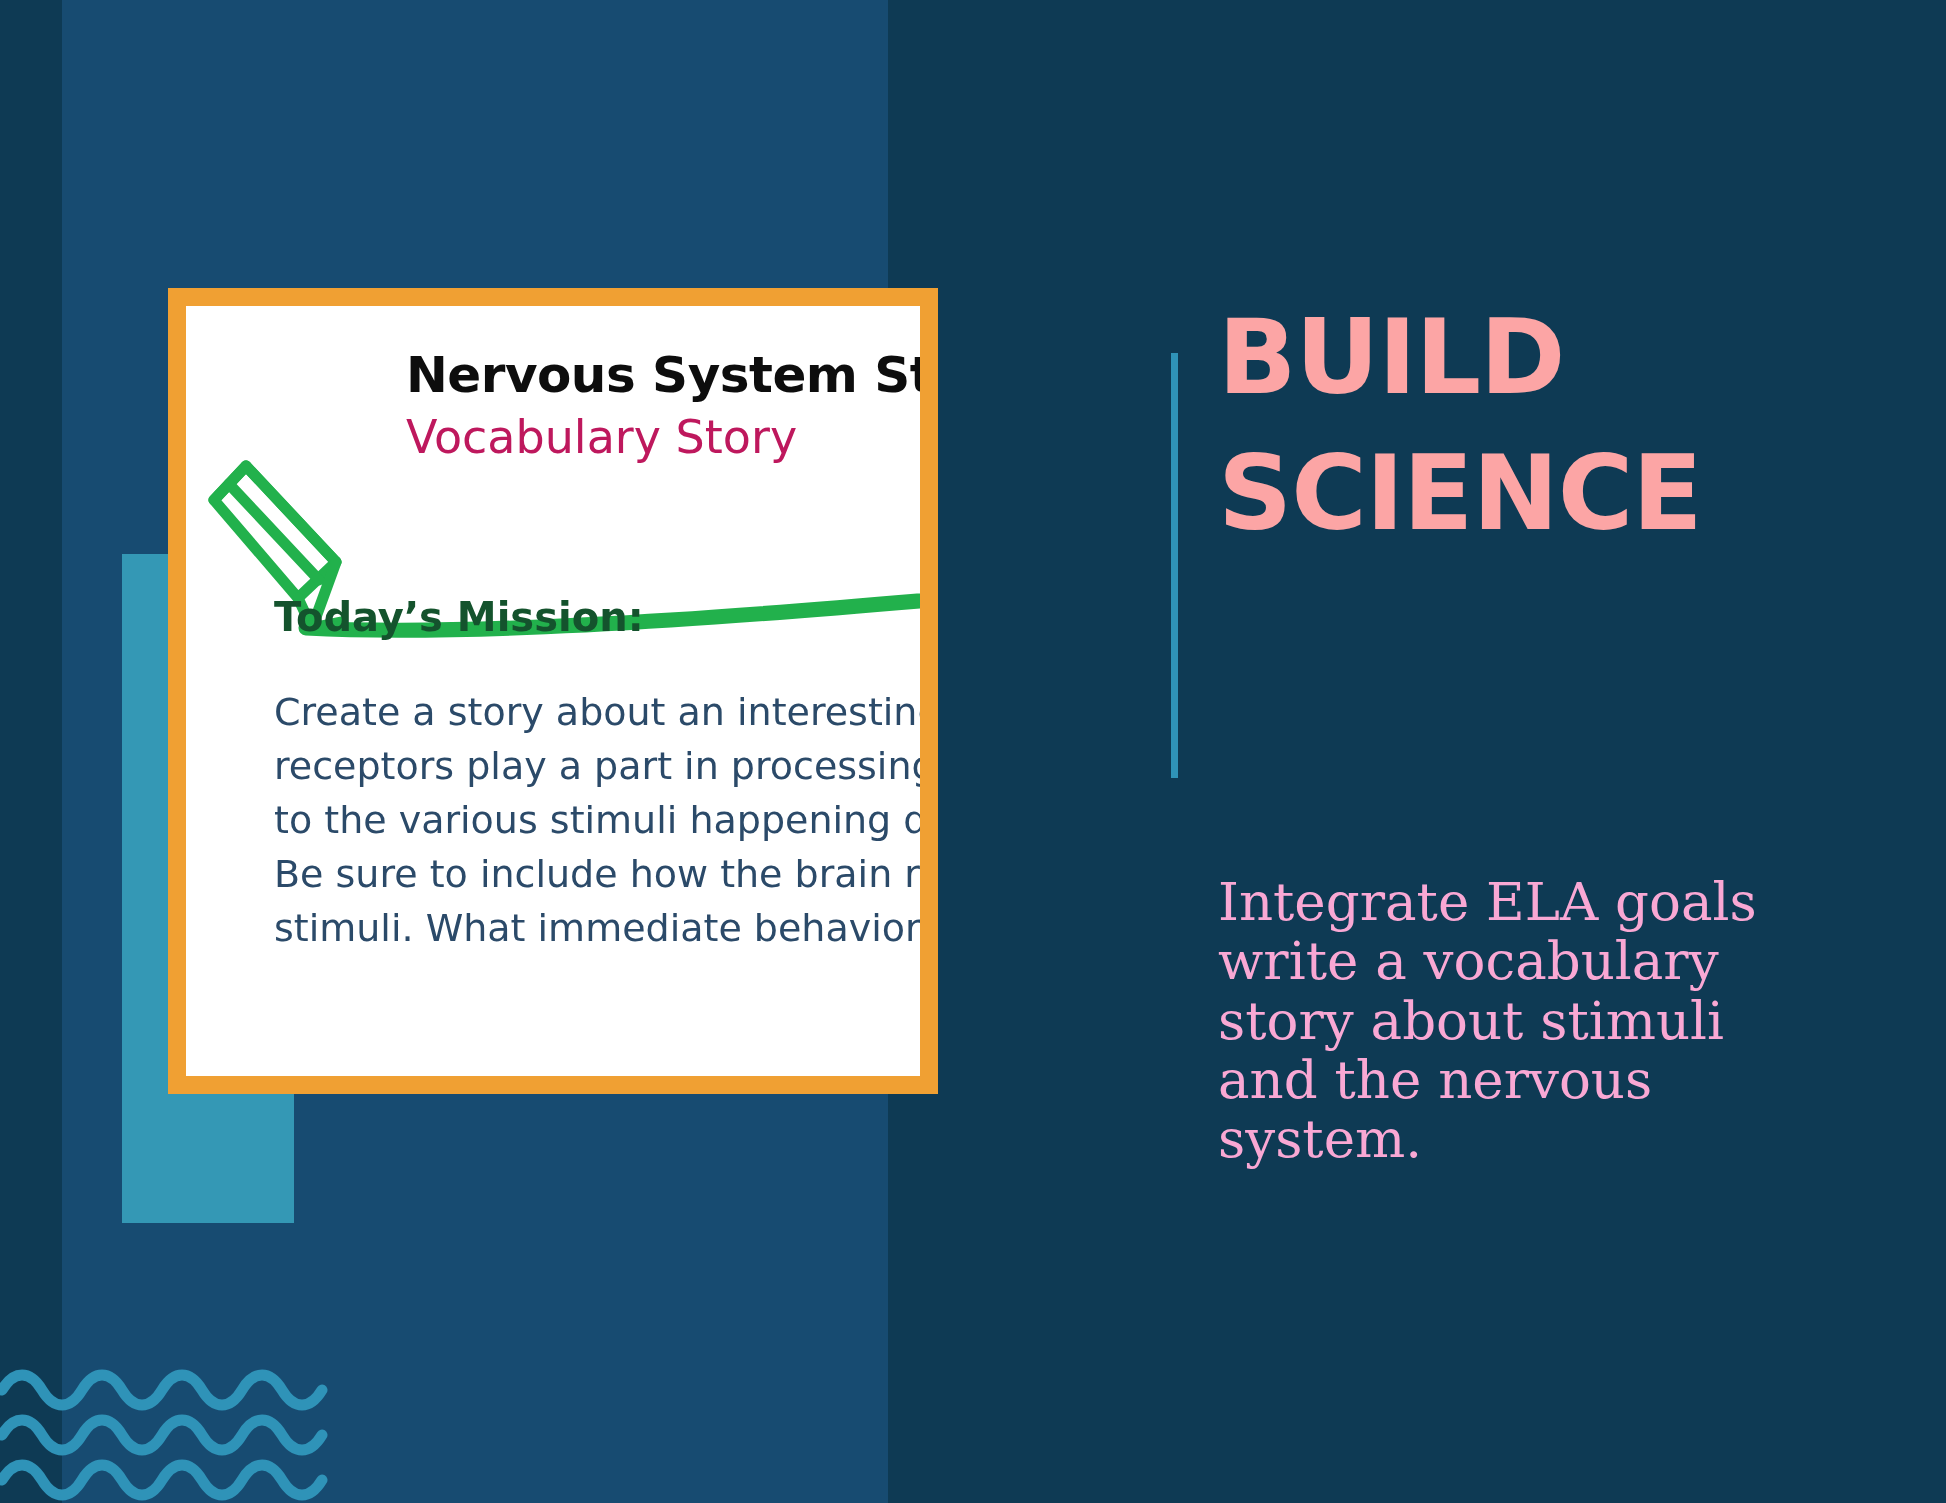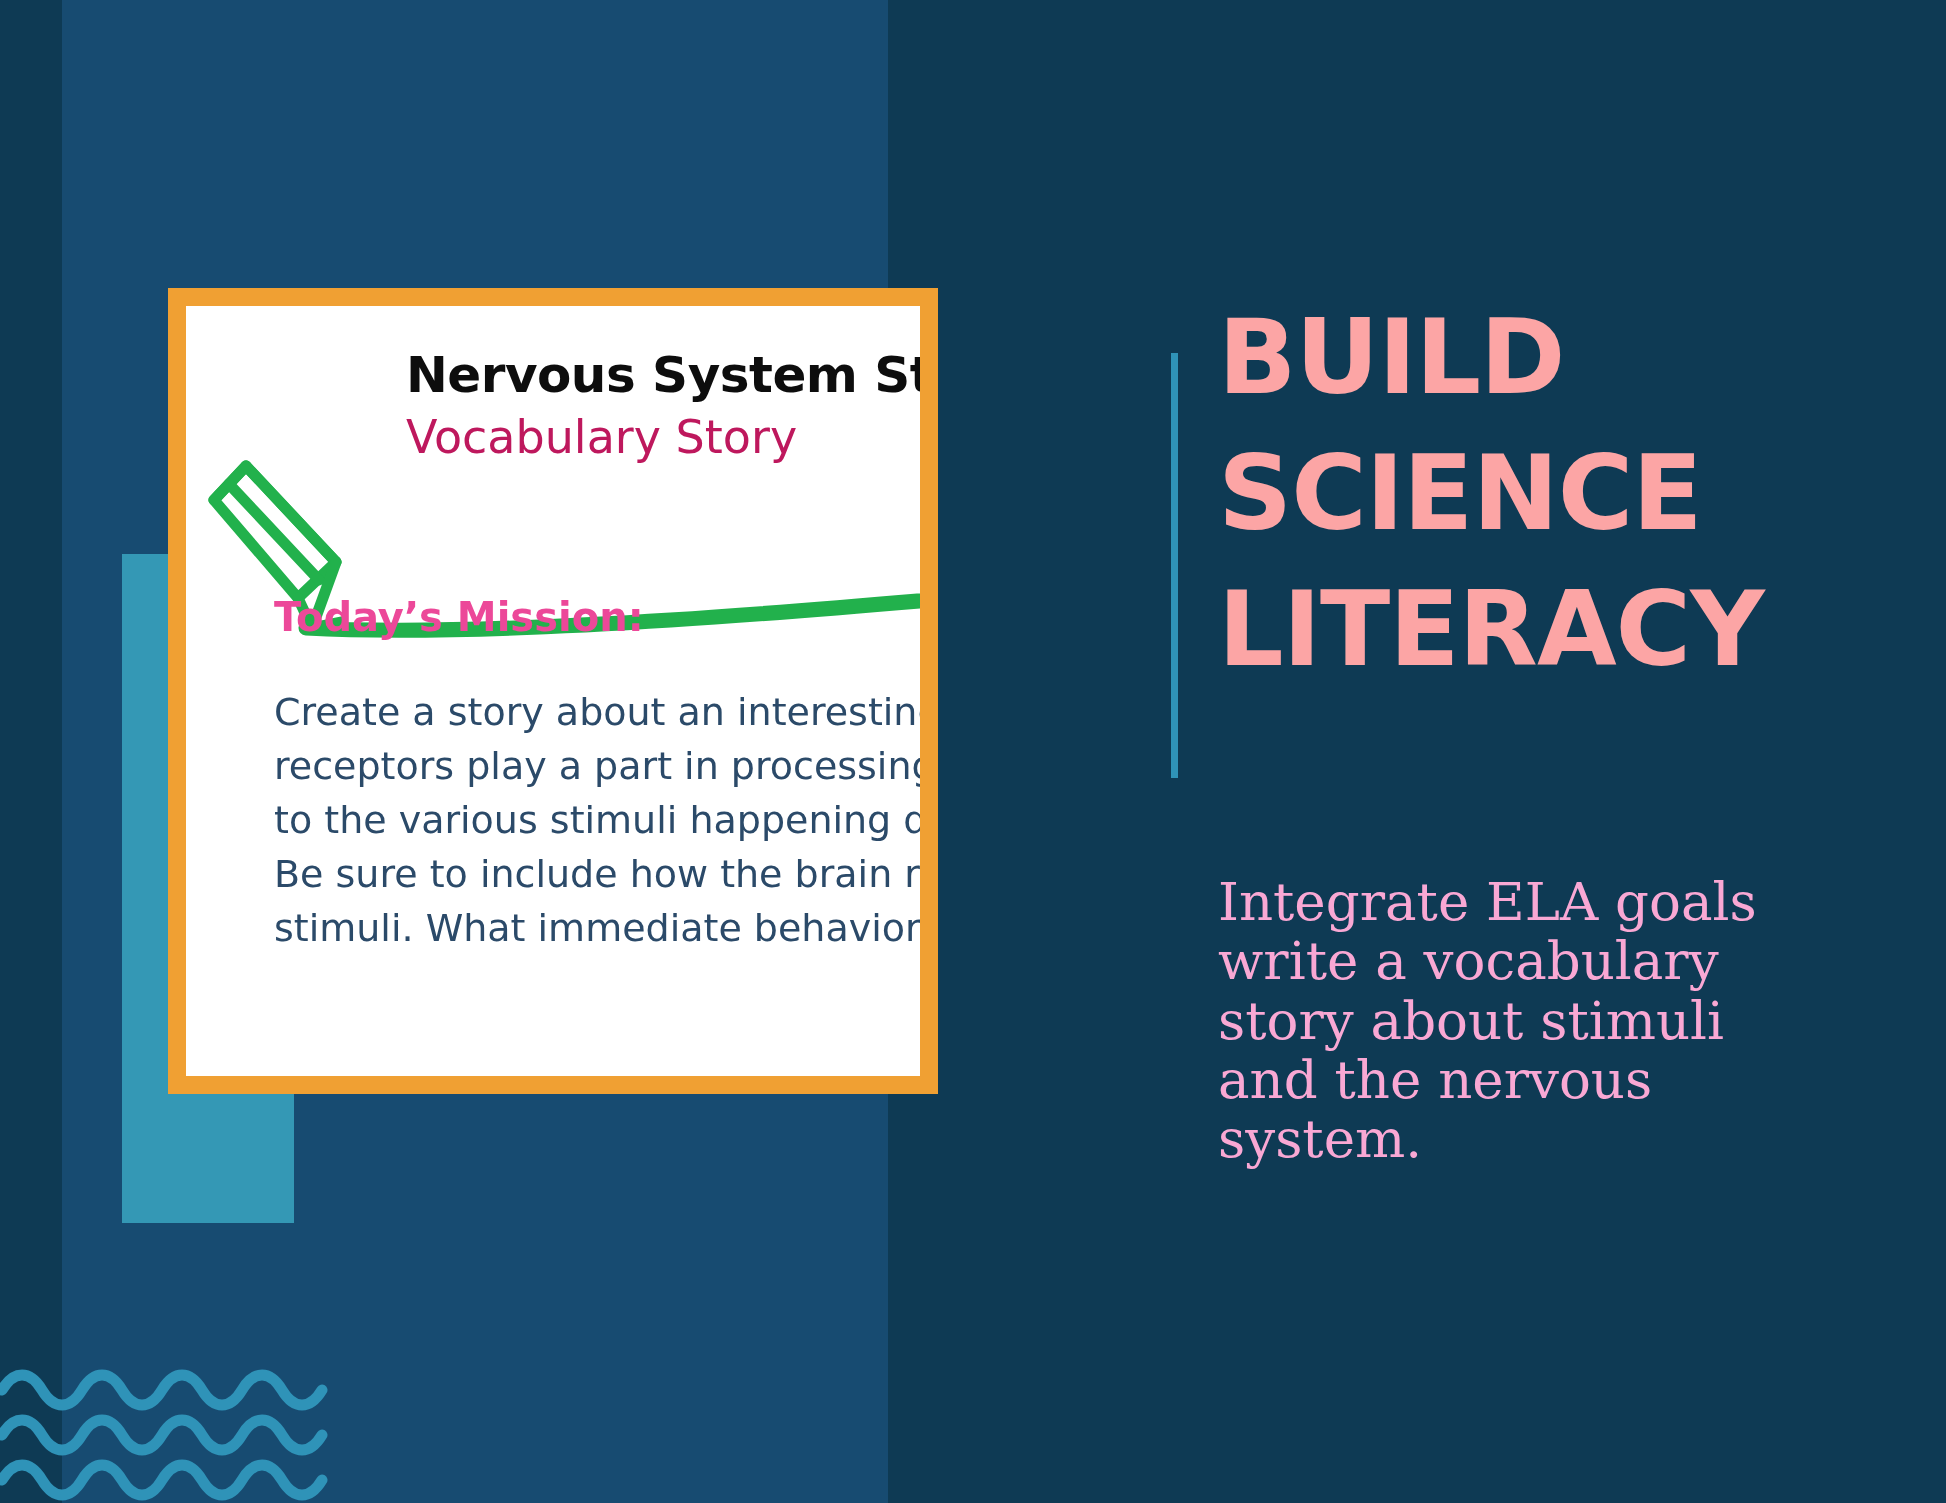--- a/index.html
+++ b/index.html
@@ -107,21 +107,21 @@
     left: 8px;
     top: 60px;
   }
   .card-mission {
     position: absolute;
     left: 88px;
     top: 288px;
     font-family: "DejaVu Sans", sans-serif;
     font-weight: bold;
     font-size: 40px;
-    color: #ec4899;
+    color: #14532d;
     white-space: nowrap;
   }
   .card-body {
     position: absolute;
     left: 88px;
     top: 380px;
     width: 900px;
     font-family: "DejaVu Sans", sans-serif;
     font-size: 38px;
     line-height: 1.42;
@@ -205,21 +205,20 @@
       </div>
 
     </div>
   </div>
 
   <div class="headline-rule"></div>
 
   <div class="headline">
     <span class="hl">BUILD</span>
     <span class="hl">SCIENCE</span>
-    <span class="hl">LITERACY</span>
   </div>
 
   <div class="subcopy">
     <span class="sl">Integrate ELA goals</span>
     <span class="sl">write a vocabulary</span>
     <span class="sl">story about stimuli</span>
     <span class="sl">and the nervous</span>
     <span class="sl">system.</span>
   </div>
 

